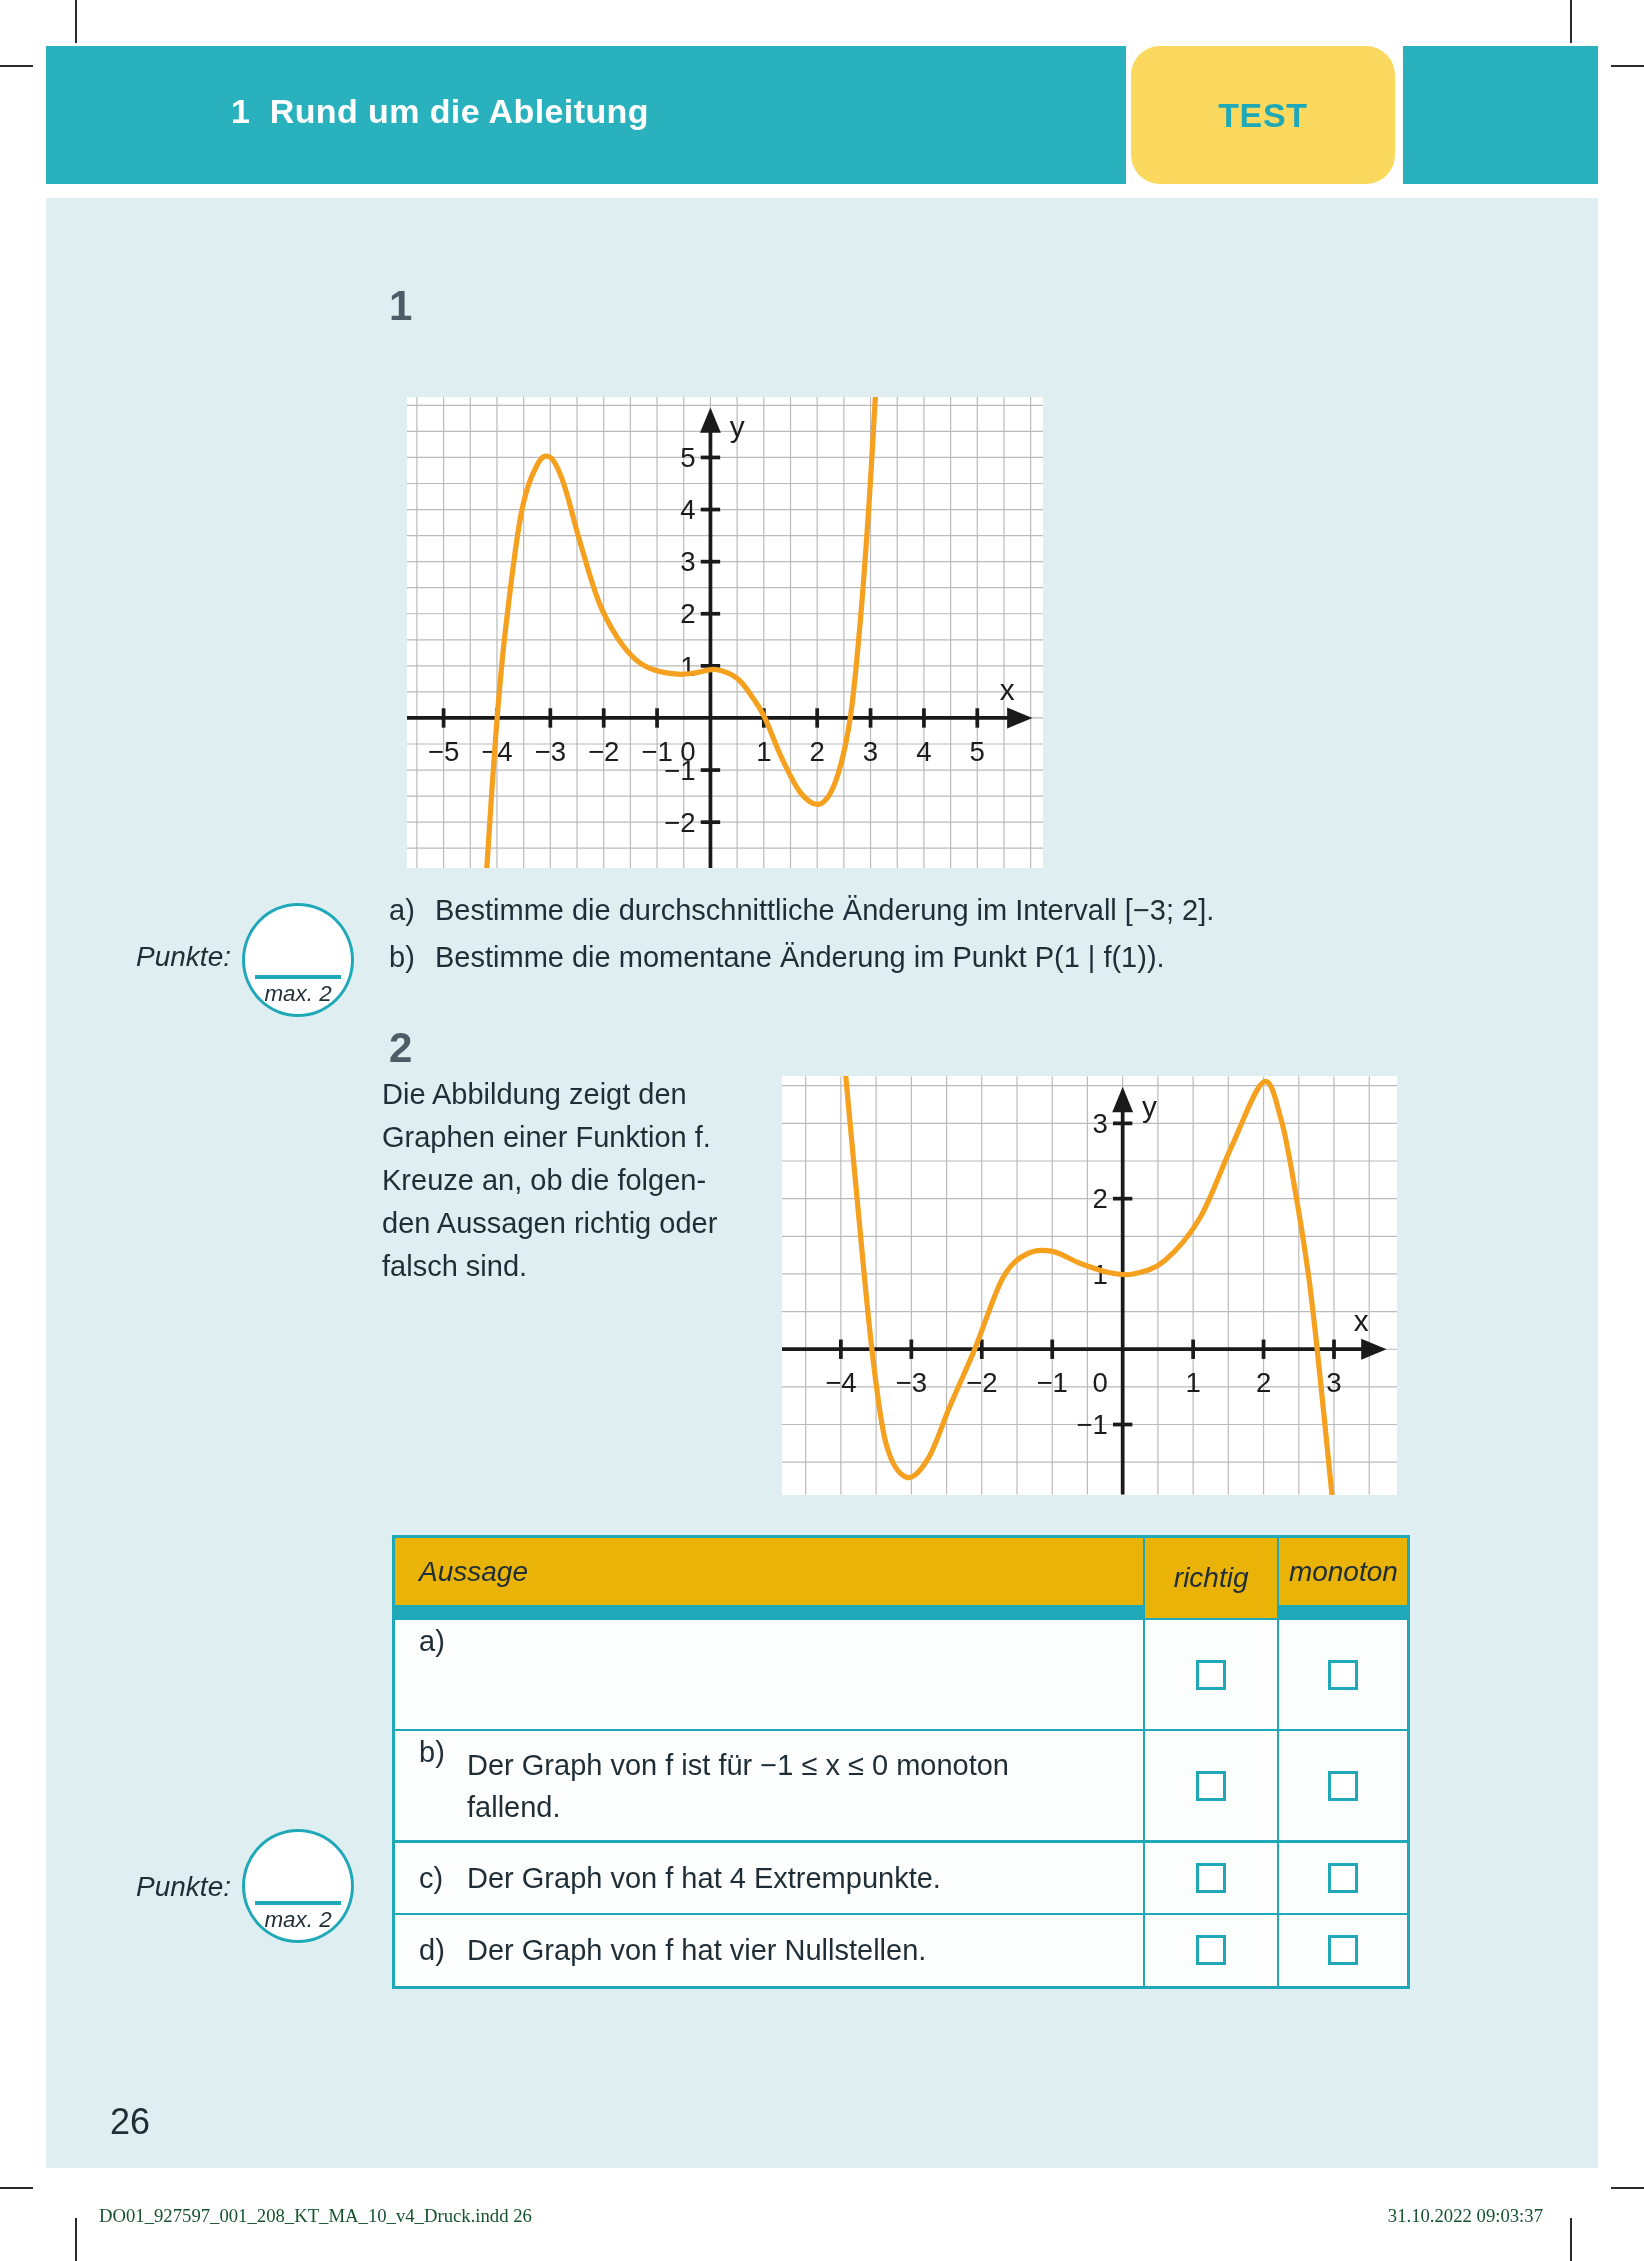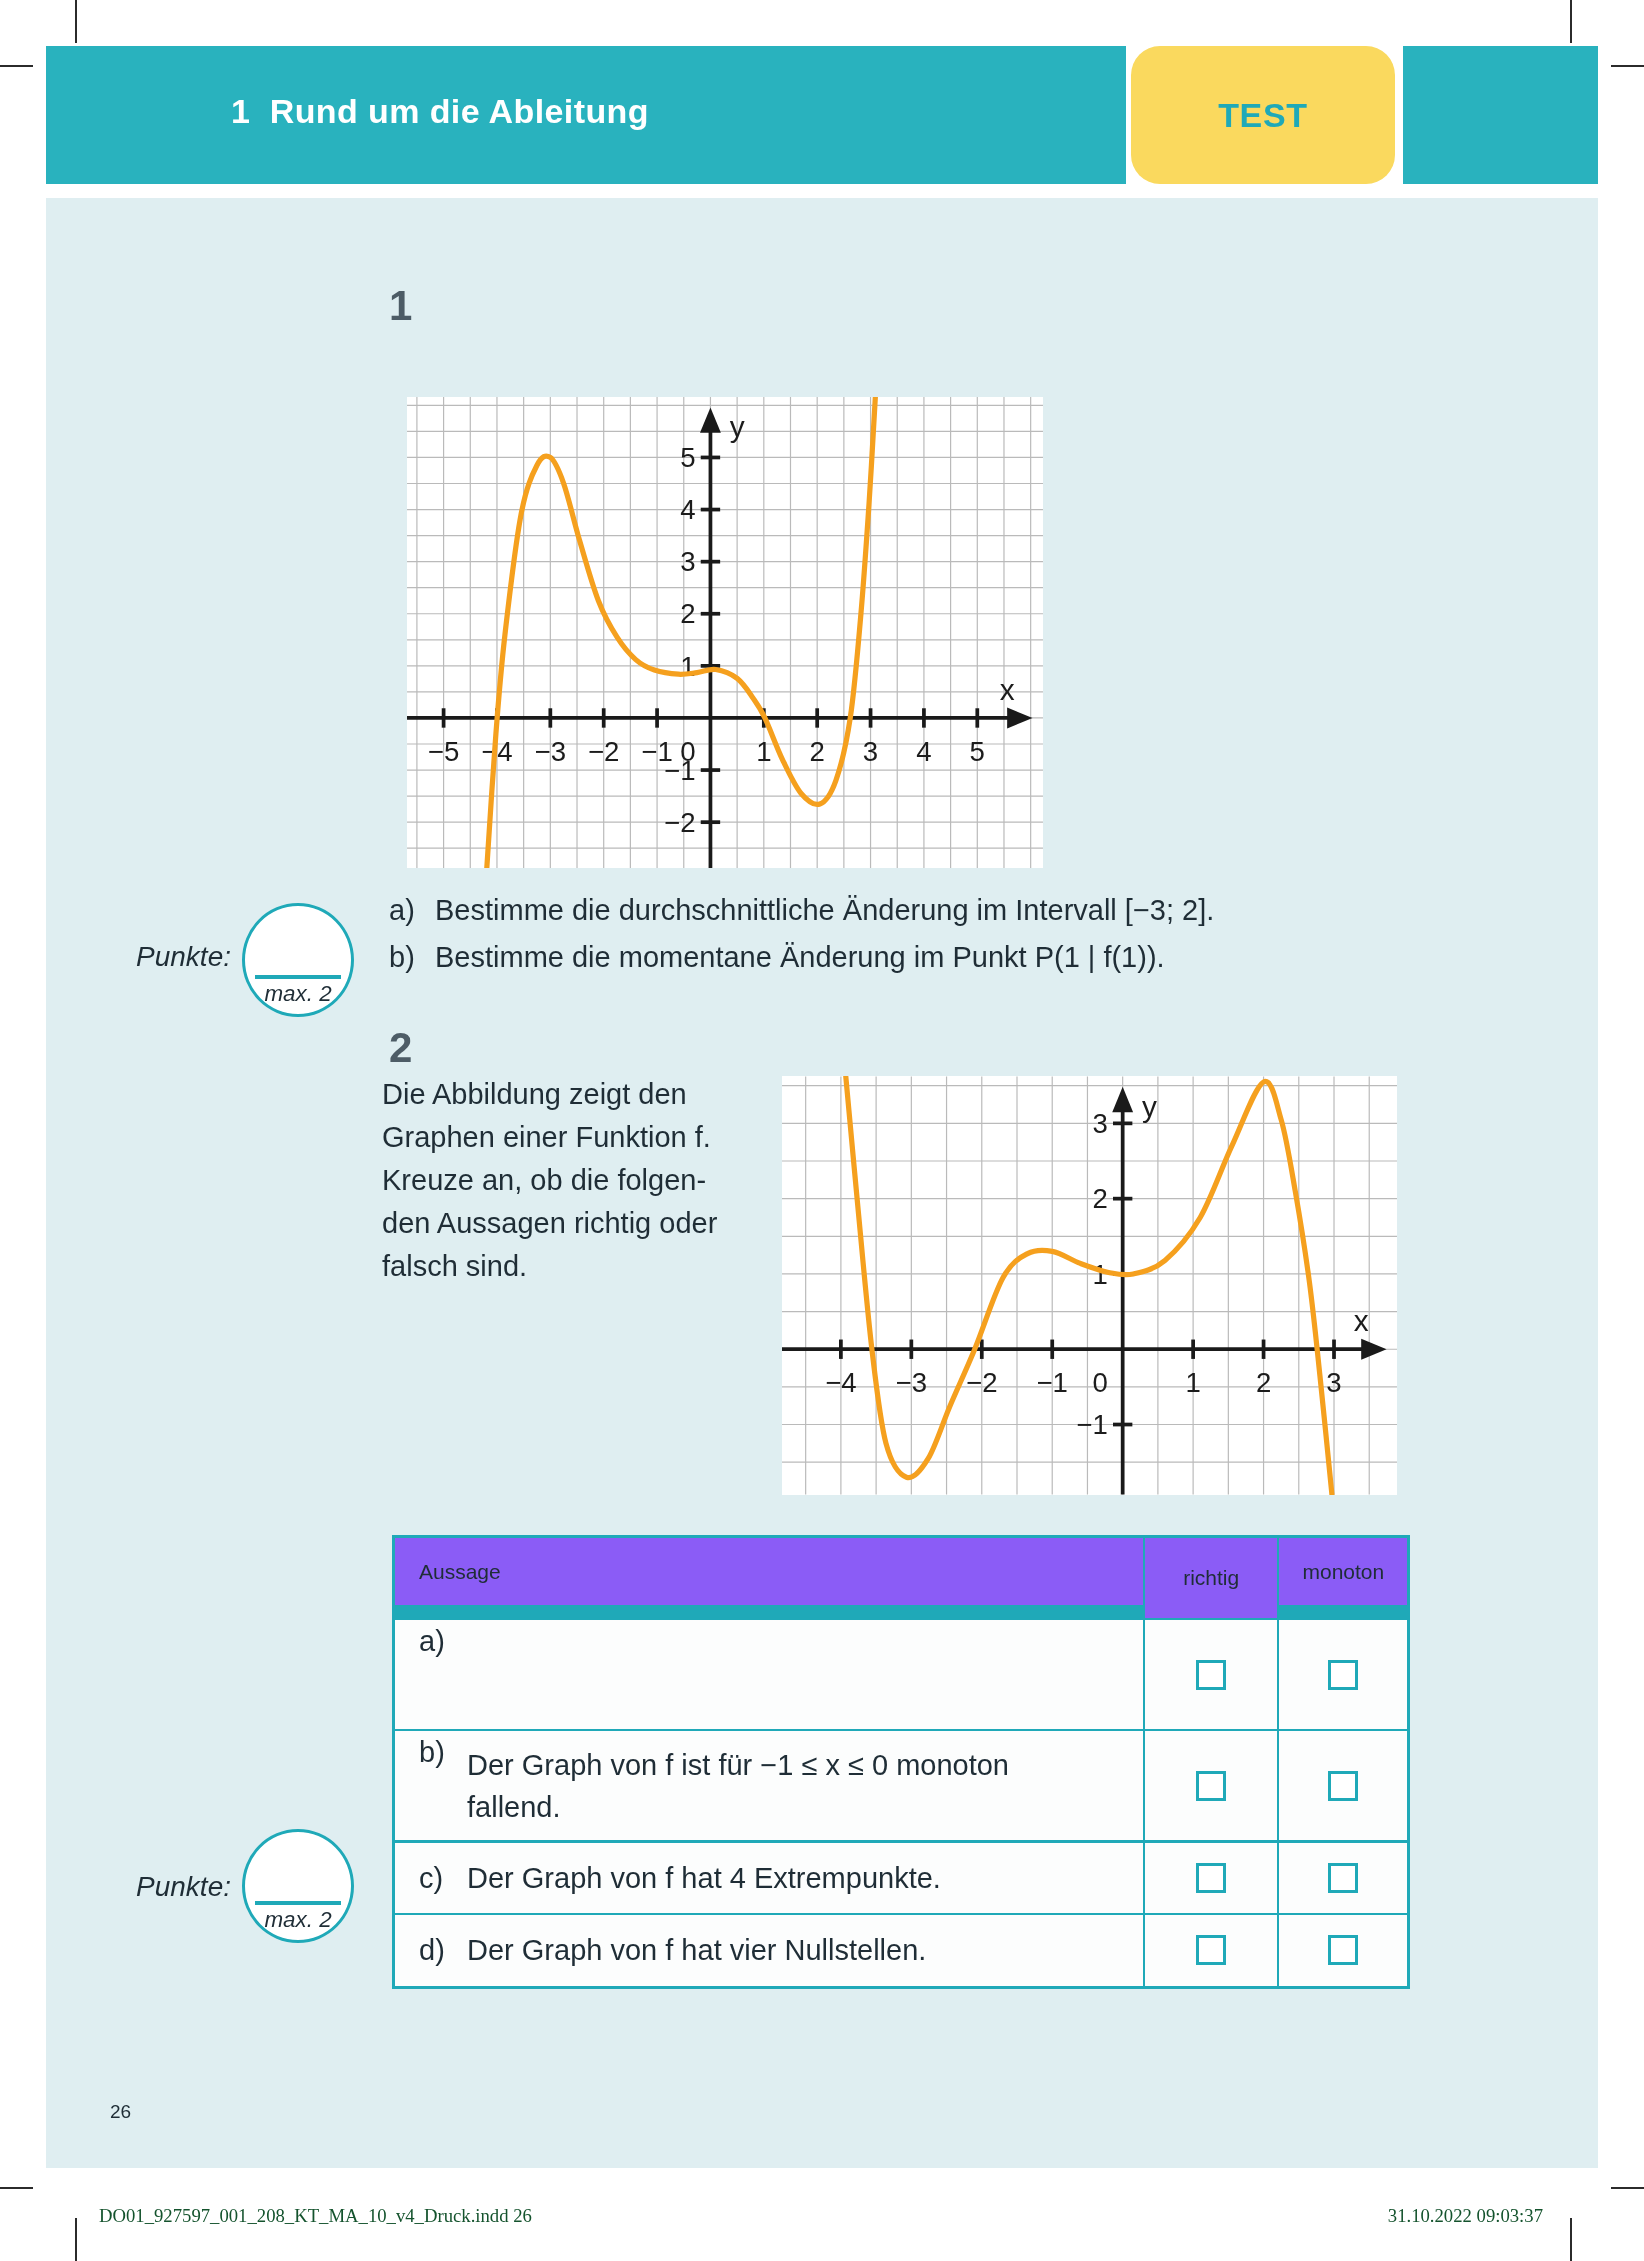--- a/index.html
+++ b/index.html
@@ -25,29 +25,29 @@
   
   .points-label{font-size:28px;font-style:italic;text-align:right;}
   .points-circle{box-sizing:border-box;background:#ffffff;border:3.7px solid #1fa9b8;border-radius:50%;}
   .points-line{position:absolute;left:10.4px;right:10.4px;top:69px;height:3.7px;background:#1fa9b8;}
   .points-max{position:absolute;left:0;right:0;top:75px;text-align:center;
               font-size:22.4px;font-style:italic;color:#1f2d36;}
   
   .tbl{box-sizing:border-box;border:3px solid #1fa9b8;background:#1fa9b8;
        display:grid;grid-template-columns:748px 132px 128px;grid-auto-rows:auto;gap:2.2px;}
   .cell{background:#fcfdfd;display:flex;align-items:center;box-sizing:border-box;}
-  .cell.head{background:#8b5cf6;font-size:21px;}
+  .cell.head{background:#eab308;font-size:28px;font-style:italic;}
   .cell.head.first{padding-left:24px;}
   .cell.center{justify-content:center;}
   .cell.statement{padding-left:24px;font-size:29px;line-height:42px;}
   .stmt-label{width:48px;flex:0 0 48px;align-self:flex-start;}
   .cell.statement.tall .stmt-label{margin-top:0;}
   .checkbox{width:30px;height:30px;box-sizing:border-box;border:3px solid #1fa9b8;background:#ffffff;}
   
-  .page-num{font-size:19px;}
+  .page-num{font-size:36px;}
   .footer{display:flex;justify-content:space-between;font-family:"Liberation Serif",serif;
           font-size:18.7px;color:#14532d;}
 </style>
 </head>
 <body>
 
 <div id="sheet">
 
   <div class="crop" style="left:75px;top:0;width:1.5px;height:43px;"></div>
   <div class="crop" style="left:1570px;top:0;width:1.5px;height:43px;"></div>

